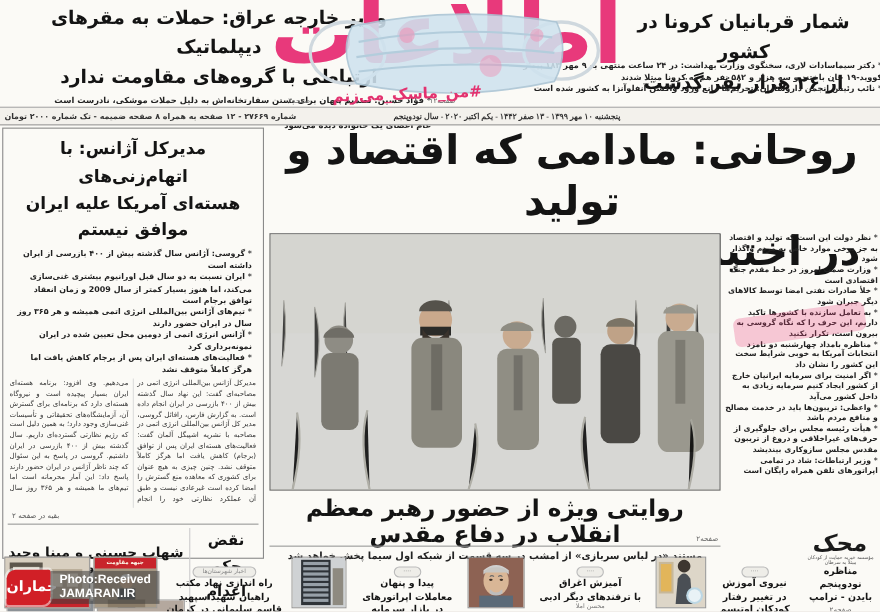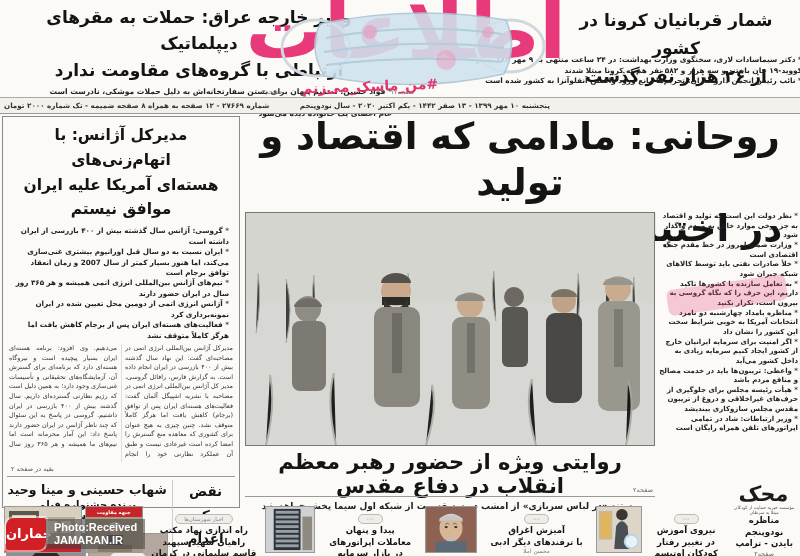--- a/index.html
+++ b/index.html
@@ -24,40 +24,40 @@
   
   .masthead{position:absolute;left:268px;top:0;width:292px;height:96px;z-index:5;}
   .logo-text{position:absolute;right:-6px;top:-14px;width:300px;text-align:center;
     font-size:78px;font-weight:bold;color:#e8397b;letter-spacing:-4px;}
   .mask-svg{position:absolute;left:10px;top:2px;}
   .hashtag{position:absolute;left:34px;top:78px;font-size:14px;font-weight:bold;color:#e3326f;
     transform:rotate(-2deg);white-space:nowrap;}
   
   .dateline{position:absolute;left:0;top:97px;width:800px;height:15px;
     border-top:1px solid #aaa;border-bottom:1px solid #999;background:#f3f1ec;}
-  .dateline .d-right{position:absolute;right:250px;top:3px;font-size:7.2px;color:#333;font-weight:bold;}
+  .dateline .d-right{position:absolute;right:236px;top:3px;font-size:7.2px;color:#333;font-weight:bold;font-family:Liberation Serif, serif;}
   .dateline .d-left{position:absolute;left:4px;top:3px;font-size:7.2px;color:#333;font-weight:bold;}
   
   .main-head{position:absolute;left:242px;top:114px;width:556px;text-align:center;}
   .main-head .l1{font-size:37px;font-weight:bold;line-height:1.25;letter-spacing:-1px;}
   .main-head .l2{font-size:37px;font-weight:bold;line-height:1.2;letter-spacing:-1px;}
   
   .left-col{position:absolute;left:2px;top:116px;width:238px;height:392px;
     border:1px solid #8a8a8a;background:#fbfaf6;padding:2px 4px;box-sizing:border-box;}
   .left-col h3{margin:4px 2px;text-align:center;font-size:15.5px;line-height:1.6;font-weight:bold;}
   .agency-bullets li{font-size:7.2px;}
   .body-cols{columns:2;column-gap:8px;column-rule:1px solid #ddd;direction:rtl;
     font-size:6.4px;line-height:1.5;text-align:justify;color:#333;margin:3px 2px;height:118px;overflow:hidden;}
   .cont-ref{text-align:left;font-size:6.5px;color:#555;margin:1px 4px;}
   .lc-divider{border:none;border-top:1px solid #999;margin:3px 0;}
   .lc-bottom{display:flex;gap:4px;}
   .exec-story{width:64px;text-align:center;border-left:1px solid #ccc;padding-left:3px;}
   .exec-story .xl{font-size:13.5px;font-weight:bold;line-height:1.75;}
   .cinema-story{flex:1;text-align:center;}
-  .cinema-story .ct1{font-size:12.5px;font-weight:bold;margin-top:2px;}
+  .cinema-story .ct1{font-size:12.5px;font-weight:bold;margin-top:14px;}
   .cinema-story .ct2{font-size:10px;font-weight:bold;margin-top:2px;}
   .cinema-photos{display:flex;gap:2px;margin-top:4px;}
   .photo-ph{border:1px solid #999;}
   
   .center-photo{position:absolute;left:245px;top:212px;width:410px;height:234px;
     border:1px solid #777;box-sizing:border-box;background:#b9b9b4;}
   .caption-block{position:absolute;left:245px;top:450px;width:410px;text-align:center;}
   .caption-block .cap{font-size:21px;font-weight:bold;letter-spacing:-0.5px;}
   .caption-block .subcap{font-size:9px;font-weight:bold;color:#222;margin-top:3px;}
   .caption-block .pageref{position:absolute;right:2px;top:36px;}
@@ -151,21 +151,21 @@
     <div class="l2">در اختیار دولت باشد مشکلات حل نمی‌شود</div>
   </div>
 
   <div class="left-col">
     <h3>
       <span>مدیرکل آژانس: با اتهام‌زنی‌های</span><br>
       <span>هسته‌ای آمریکا علیه ایران موافق نیستم</span>
     </h3>
     <ul class="bullets agency-bullets">
       <li>گروسی: آژانس سال گذشته بیش از ۴۰۰ بازرسی از ایران داشته است</li>
-      <li>ایران نسبت به دو سال قبل اورانیوم بیشتری غنی‌سازی می‌کند، اما هنوز بسیار کمتر از سال 2007 و زمان انعقاد توافق برجام است</li>
+      <li>ایران نسبت به دو سال قبل اورانیوم بیشتری غنی‌سازی می‌کند، اما هنوز بسیار کمتر از سال 2009 و زمان انعقاد توافق برجام است</li>
       <li>تیم‌های آژانس بین‌المللی انرژی اتمی همیشه و هر ۳۶۵ روز سال در ایران حضور دارند</li>
       <li>آژانس انرژی اتمی از دومین محل تعیین شده در ایران نمونه‌برداری کرد</li>
       <li>فعالیت‌های هسته‌ای ایران پس از برجام کاهش یافت اما هرگز کاملاً متوقف نشد</li>
     </ul>
     <div class="body-cols">مدیرکل آژانس بین‌المللی انرژی اتمی در مصاحبه‌ای گفت: این نهاد سال گذشته بیش از ۴۰۰ بازرسی در ایران انجام داده است. به گزارش فارس، رافائل گروسی، مدیر کل آژانس بین‌المللی انرژی اتمی در مصاحبه با نشریه اشپیگل آلمان گفت: فعالیت‌های هسته‌ای ایران پس از توافق (برجام) کاهش یافت اما هرگز کاملاً متوقف نشد. چنین چیزی به هیچ عنوان برای کشوری که معاهده منع گسترش را امضا کرده است غیرعادی نیست و طبق آن عملکرد نظارتی خود را انجام می‌دهیم. وی افزود: برنامه هسته‌ای ایران بسیار پیچیده است و نیروگاه هسته‌ای دارد که برنامه‌ای برای گسترش آن، آزمایشگاه‌های تحقیقاتی و تأسیسات غنی‌سازی وجود دارد؛ به همین دلیل است که رژیم نظارتی گسترده‌ای داریم. سال گذشته بیش از ۴۰۰ بازرسی در ایران داشتیم. گروسی در پاسخ به این سئوال که چند ناظر آژانس در ایران حضور دارند پاسخ داد: این آمار محرمانه است اما تیم‌های ما همیشه و هر ۳۶۵ روز سال آنجا هستند. وی درباره اتهام‌زنی‌های آمریکا...</div>
     <div class="cont-ref">بقیه در صفحه ۲</div>
     <hr class="lc-divider">
     <div class="lc-bottom">
       <div class="exec-story">
         <div class="xl">نقض</div>
@@ -271,21 +271,21 @@
     <div class="cap">روایتی ویژه از حضور رهبر معظم انقلاب در دفاع مقدس</div>
     <div class="subcap">مستند «در لباس سربازی» از امشب در سه قسمت از شبکه اول سیما پخش خواهد شد</div>
     <div class="pageref">صفحه۲</div>
   </div>
   <div class="caption-rule"></div>
 
   <div class="right-col">
     <ul class="bullets" style="margin:0">
       <li>نظر دولت این است که تولید و اقتصاد به جز برخی موارد خاص به مردم واگذار شود</li>
       <li>وزارت صمت امروز در خط مقدم جنگ اقتصادی است</li>
-      <li>خلأ صادرات نفتی باید توسط کالاهای شبکه جبران شود</li>
+      <li>خلأ صادرات نفتی امضا توسط کالاهای دیگر جبران شود</li>
       <li>به تعامل سازنده با کشورها تاکید داریم، این حرف را که نگاه گروسی به بیرون است، تکرار نکنید</li>
       <li>مناظره بامداد چهارشنبه دو نامزد انتخابات آمریکا به خوبی شرایط سخت این کشور را نشان داد</li>
       <li>اگر امنیت برای سرمایه ایرانیان خارج از کشور ایجاد کنیم سرمایه زیادی به داخل کشور می‌آید</li>
       <li>واعظی: تریبون‌ها باید در خدمت مصالح و منافع مردم باشد</li>
       <li>هیأت رئیسه مجلس برای جلوگیری از حرف‌های غیراخلاقی و دروغ از تریبون مقدس مجلس سازوکاری بیندیشد</li>
       <li>وزیر ارتباطات: شاد در تمامی اپراتورهای تلفن همراه رایگان است</li>
 
     </ul>
     <div class="wm-blob"></div>
   </div>

